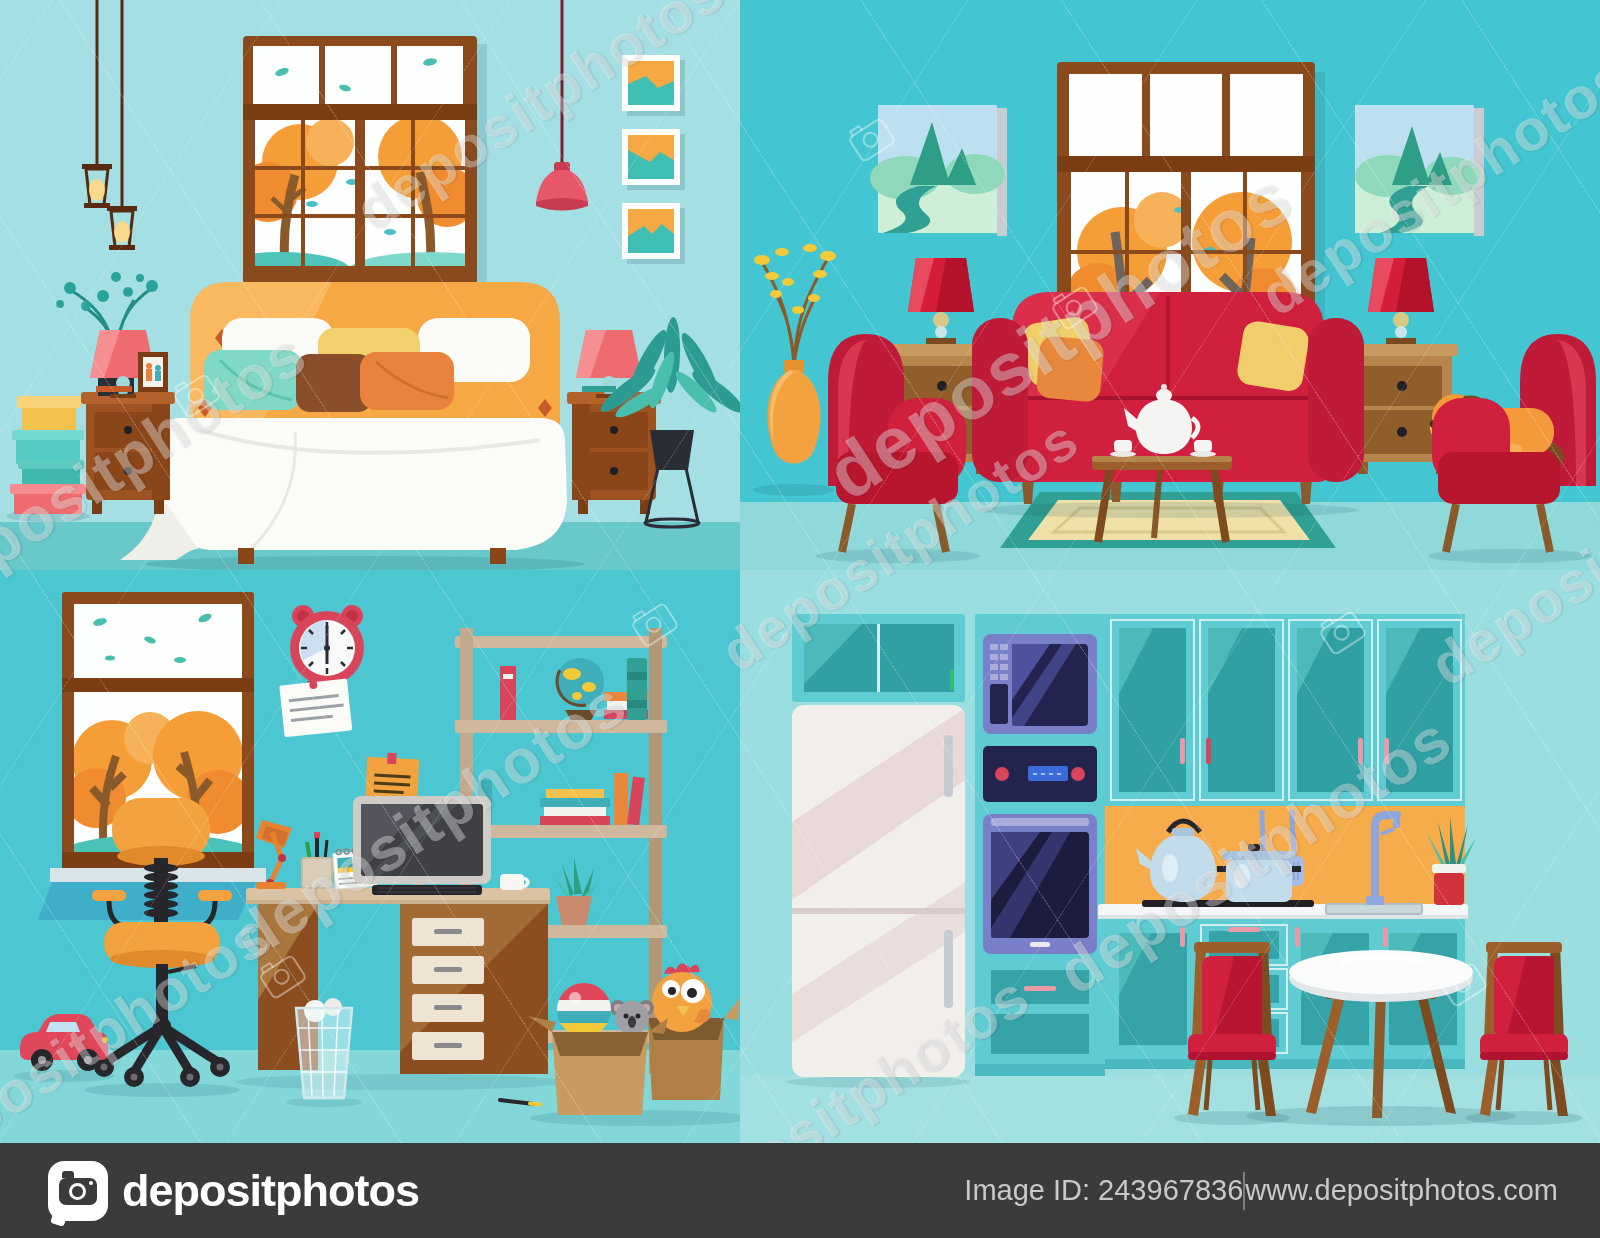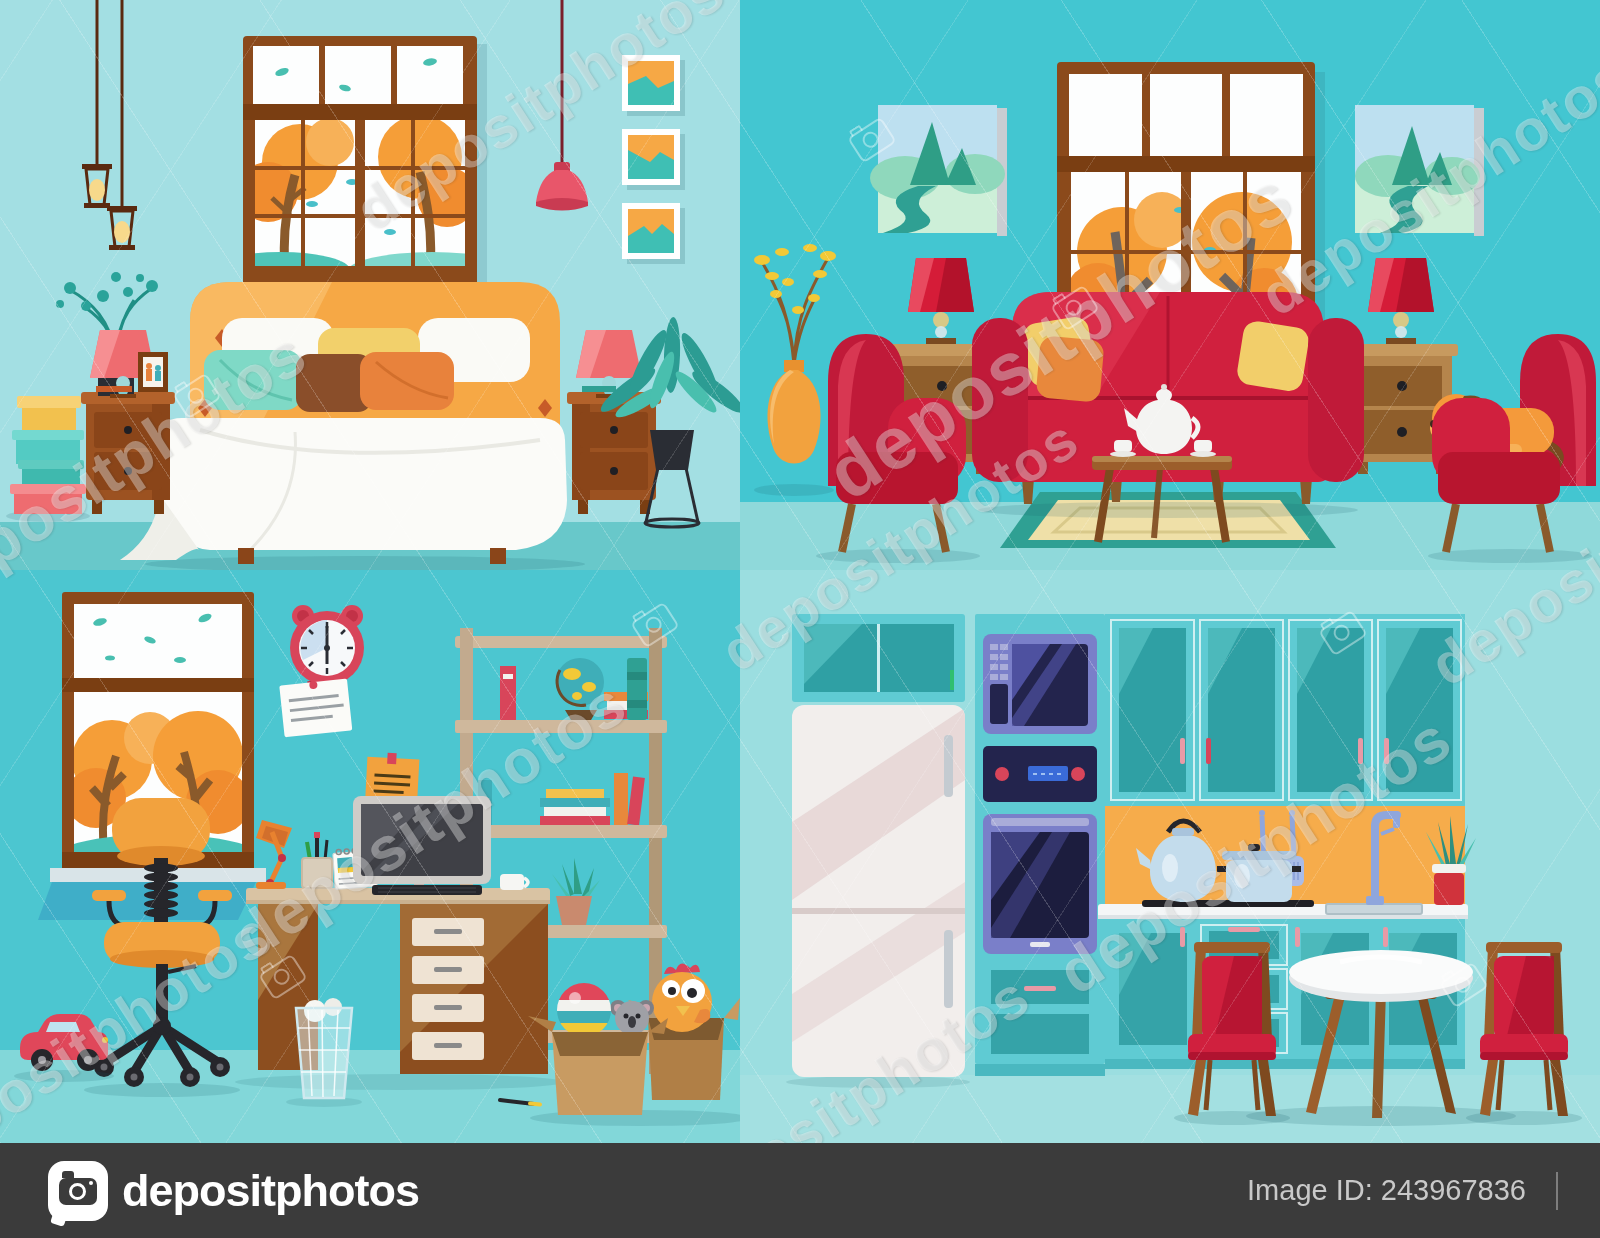--- a/index.html
+++ b/index.html
@@ -22,21 +22,21 @@
   footer{position:absolute;left:0;top:1143px;width:1600px;height:95px;background:#3B3B3B;
       display:flex;align-items:center;z-index:50;}
   .logo-badge{position:relative;width:60px;height:60px;background:#fff;border-radius:16px;margin-left:48px;flex:none;}
   .logo-badge .tail{position:absolute;left:4px;bottom:-4px;width:14px;height:14px;background:#fff;
       transform:rotate(18deg);border-radius:3px;}
   .cam-body{position:absolute;left:11px;top:17px;width:38px;height:27px;background:#3B3B3B;border-radius:7px;}
   .cam-lens{position:absolute;left:10px;top:5px;width:11px;height:11px;border:3px solid #fff;border-radius:50%;}
   .cam-dot{position:absolute;right:4px;top:3px;width:4px;height:4px;background:#fff;border-radius:50%;}
   .cam-bump{position:absolute;left:14px;top:10px;width:12px;height:7px;background:#3B3B3B;border-radius:3px 3px 0 0;}
   .brand{color:#fff;font-size:45px;font-weight:bold;letter-spacing:-1px;margin-left:14px;}
-  .meta{margin-left:auto;margin-right:42px;display:flex;align-items:center;gap:30px;
+  .meta{margin-left:auto;margin-right:42px;display:flex;align-items:center;
       color:#C9C9C9;font-size:29px;}
   .vdiv{width:2px;height:38px;background:#7E7E7E;display:inline-block;}
 </style>
 </head>
 <body>
 
 <div id="canvas">
 
   <svg style="left:0;top:0" width="740" height="570" viewBox="0 0 740 570">
     <rect x="0" y="0" width="740" height="522" fill="#A3DFE3"></rect>
@@ -1014,16 +1014,17 @@
       <div class="cam-body">
         <div class="cam-lens"></div>
         <span class="cam-dot"></span>
       </div>
       <div class="cam-bump"></div>
     </div>
     <div class="brand">depositphotos</div>
     <div class="meta">
       <span>Image ID: 243967836</span>
       <span class="vdiv"></span>
+      <span>www.depositphotos.com</span>
     </div>
   </footer>
 
 </div>
 
 </body></html>

